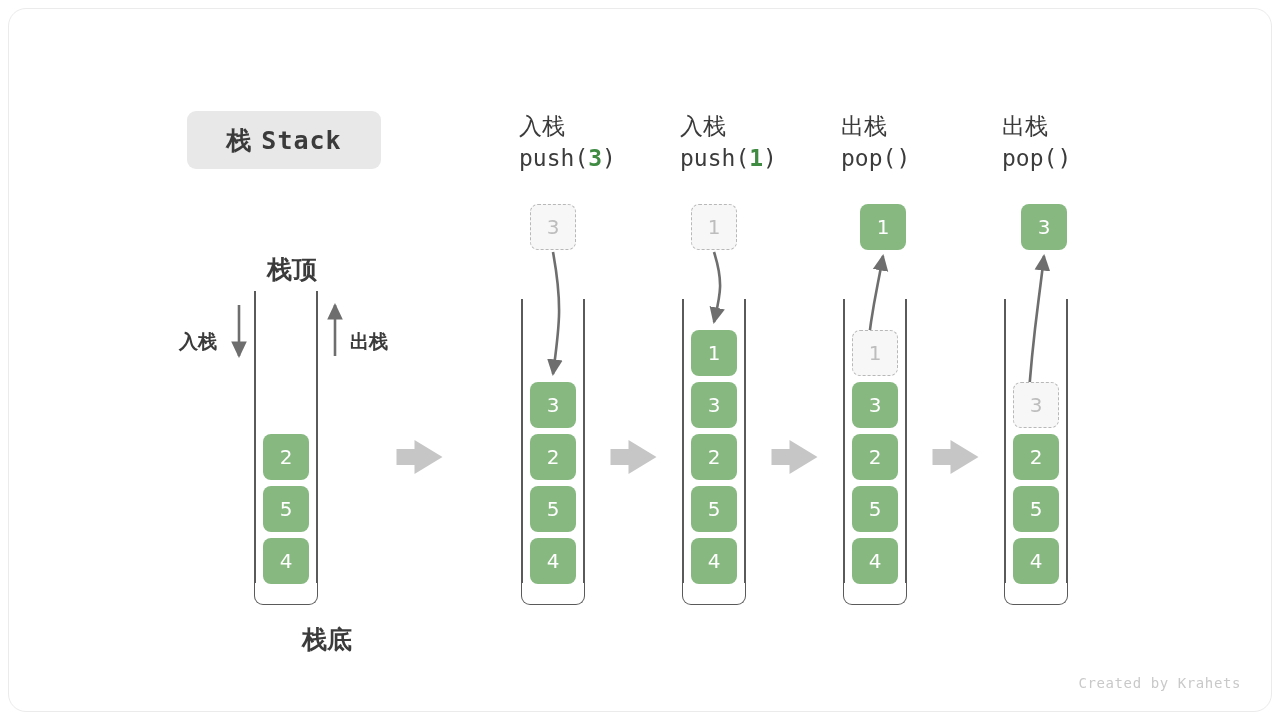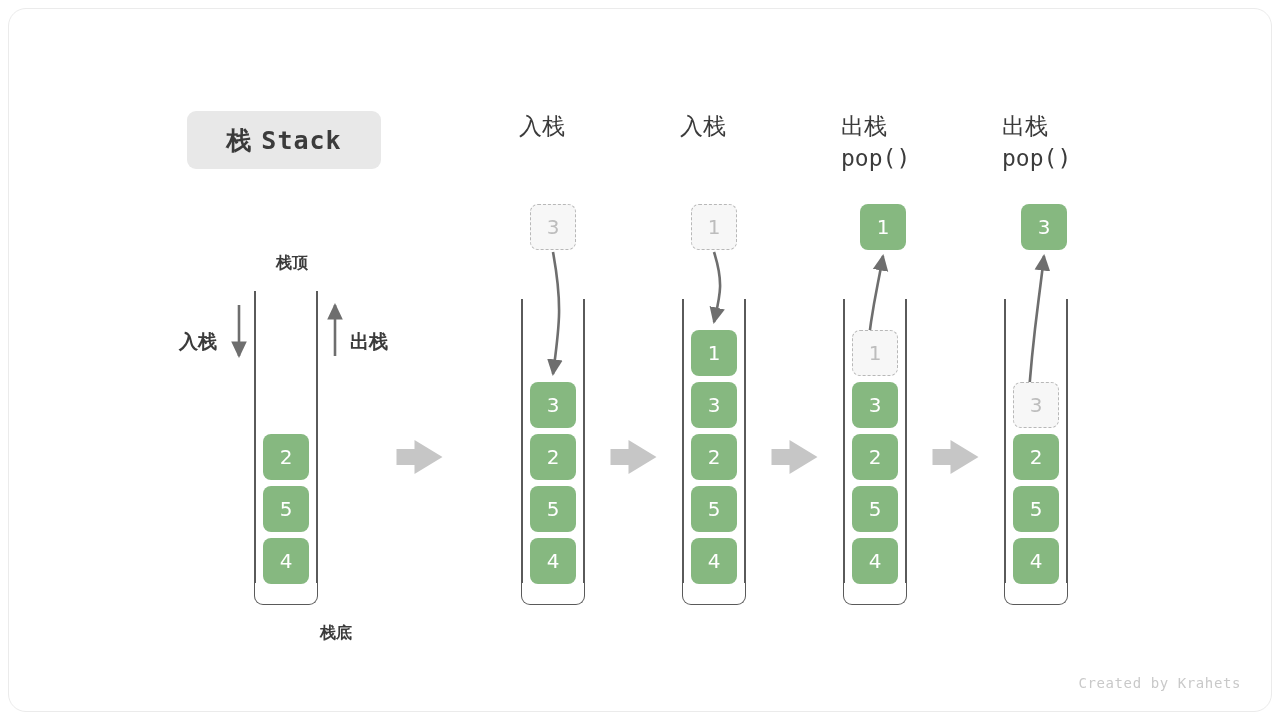--- a/index.html
+++ b/index.html
@@ -121,21 +121,21 @@
   
   .side-label {
     position: absolute;
     font-size: 19px;
     font-weight: bold;
     color: #3b3b3b;
     white-space: nowrap;
   }
   .center-label {
     position: absolute;
-    font-size: 16px;
+    font-size: 25px;
     font-weight: bold;
     color: #3b3b3b;
     text-align: center;
     white-space: nowrap;
   }
 
   
   .overlay {
     position: absolute;
     left: 0; top: 0;
@@ -196,33 +196,35 @@
   <div class="stack" style="left: 245px; top: 282px; height: 314px;">
         <div class="wall left" style="height: 292px;"></div>
         <div class="wall right" style="height: 292px;"></div>
         <div class="floor" style="top: 292px;"></div>
       </div>
       <div class="cell filled" style="left: 254px; top: 425px;">2</div>
       <div class="cell filled" style="left: 254px; top: 477px;">5</div>
       <div class="cell filled" style="left: 254px; top: 529px;">4</div>
       <div class="col-head" style="left: 510px; top: 102px;">
         <span class="cn">入栈</span>
+        <span class="code"><span>push(</span><span class="arg">3</span><span>)</span></span>
       </div>
       <div class="stack" style="left: 512px; top: 290px; height: 306px;">
         <div class="wall left" style="height: 284px;"></div>
         <div class="wall right" style="height: 284px;"></div>
         <div class="floor" style="top: 284px;"></div>
       </div>
       <div class="cell filled" style="left: 521px; top: 373px;">3</div>
       <div class="cell filled" style="left: 521px; top: 425px;">2</div>
       <div class="cell filled" style="left: 521px; top: 477px;">5</div>
       <div class="cell filled" style="left: 521px; top: 529px;">4</div>
       <div class="cell ghost" style="left: 521px; top: 195px;">3</div>
       <div class="col-head" style="left: 671px; top: 102px;">
         <span class="cn">入栈</span>
+        <span class="code"><span>push(</span><span class="arg">1</span><span>)</span></span>
       </div>
       <div class="stack" style="left: 673px; top: 290px; height: 306px;">
         <div class="wall left" style="height: 284px;"></div>
         <div class="wall right" style="height: 284px;"></div>
         <div class="floor" style="top: 284px;"></div>
       </div>
       <div class="cell filled" style="left: 682px; top: 321px;">1</div>
       <div class="cell filled" style="left: 682px; top: 373px;">3</div>
       <div class="cell filled" style="left: 682px; top: 425px;">2</div>
       <div class="cell filled" style="left: 682px; top: 477px;">5</div>

